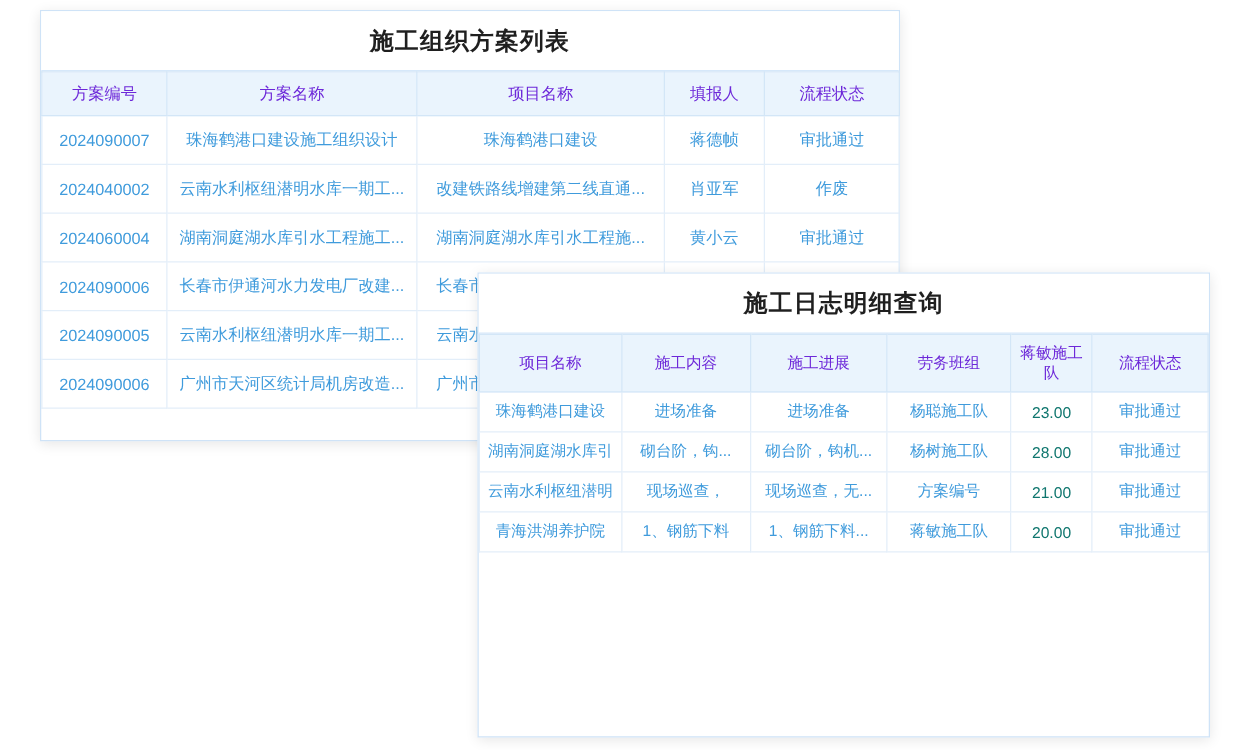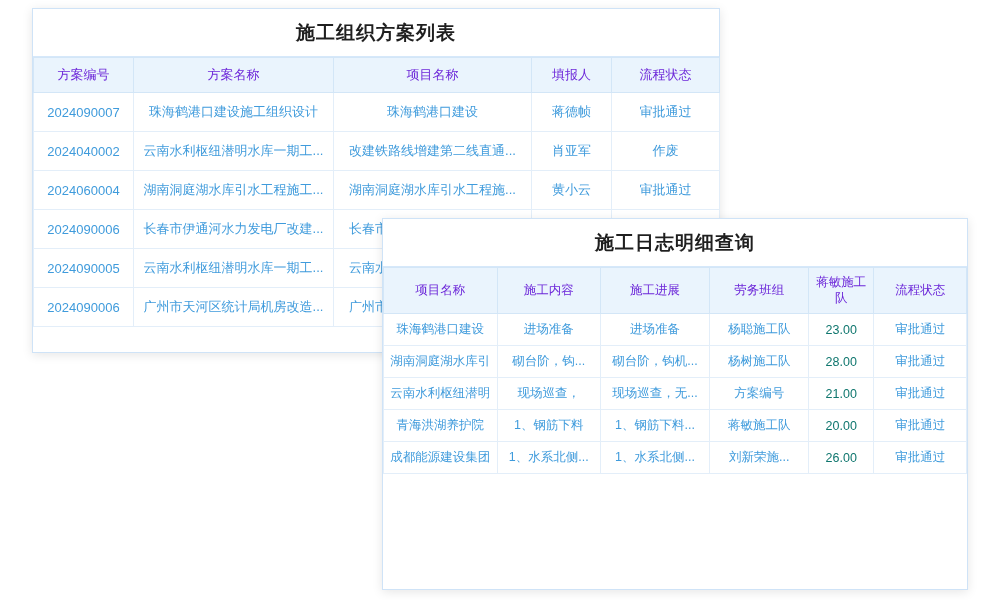--- a/index.html
+++ b/index.html
@@ -213,25 +213,17 @@
           <td class="st-pass">审批通过</td>
         </tr>
         <tr>
           <td>青海洪湖养护院</td>
           <td>1、钢筋下料</td>
           <td>1、钢筋下料...</td>
           <td>蒋敏施工队</td>
           <td class="num">20.00</td>
           <td class="st-pass">审批通过</td>
         </tr>
-        <tr>
-          <td>成都能源建设集团</td>
-          <td>1、水系北侧...</td>
-          <td>1、水系北侧...</td>
-          <td>刘新荣施...</td>
-          <td class="num">26.00</td>
-          <td class="st-pass">审批通过</td>
-        </tr>
       </tbody>
     </table>
   </div>
 
 </div>
 
 </body></html>

